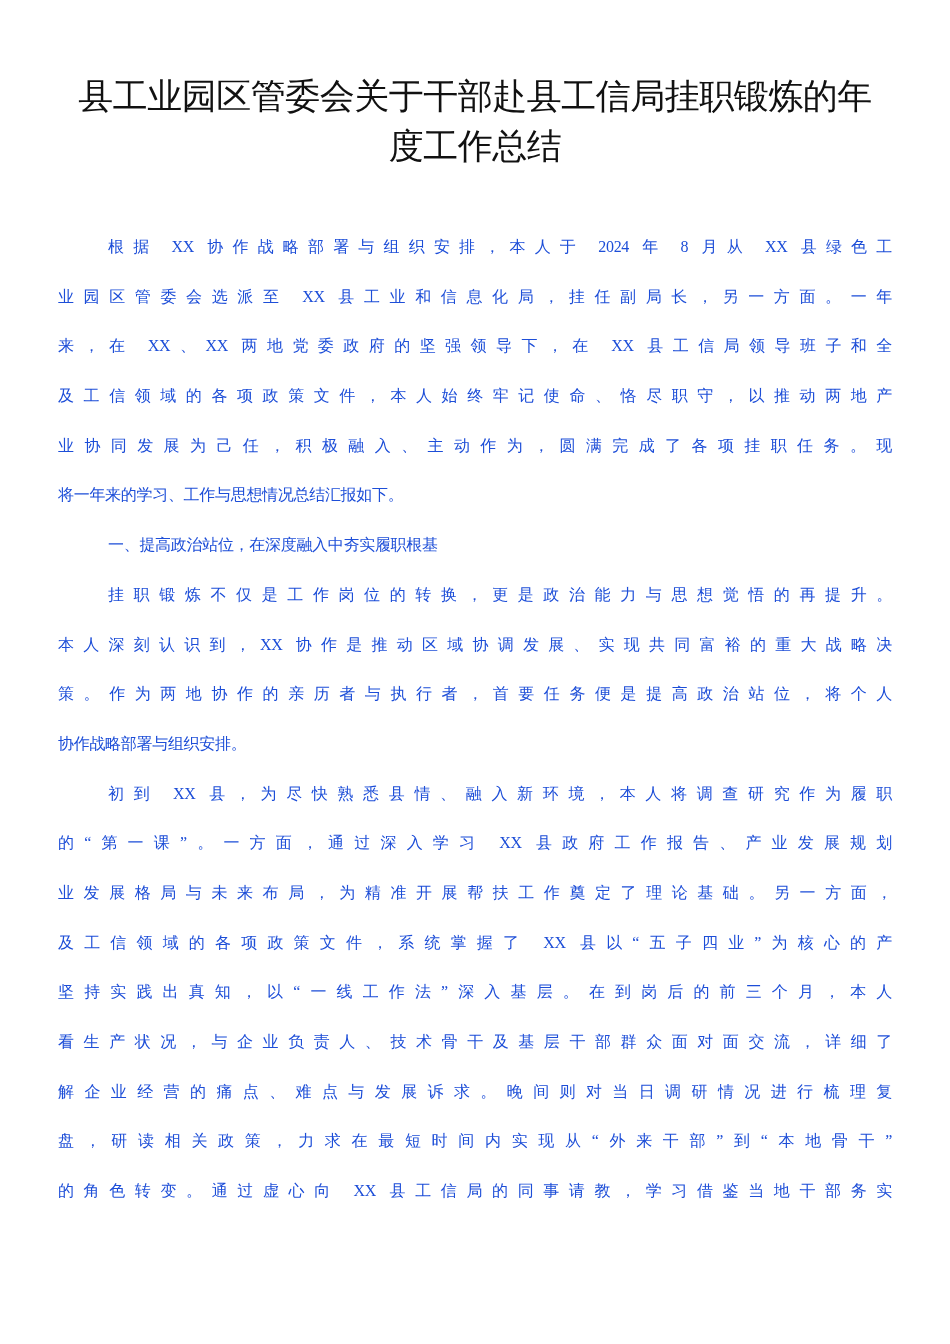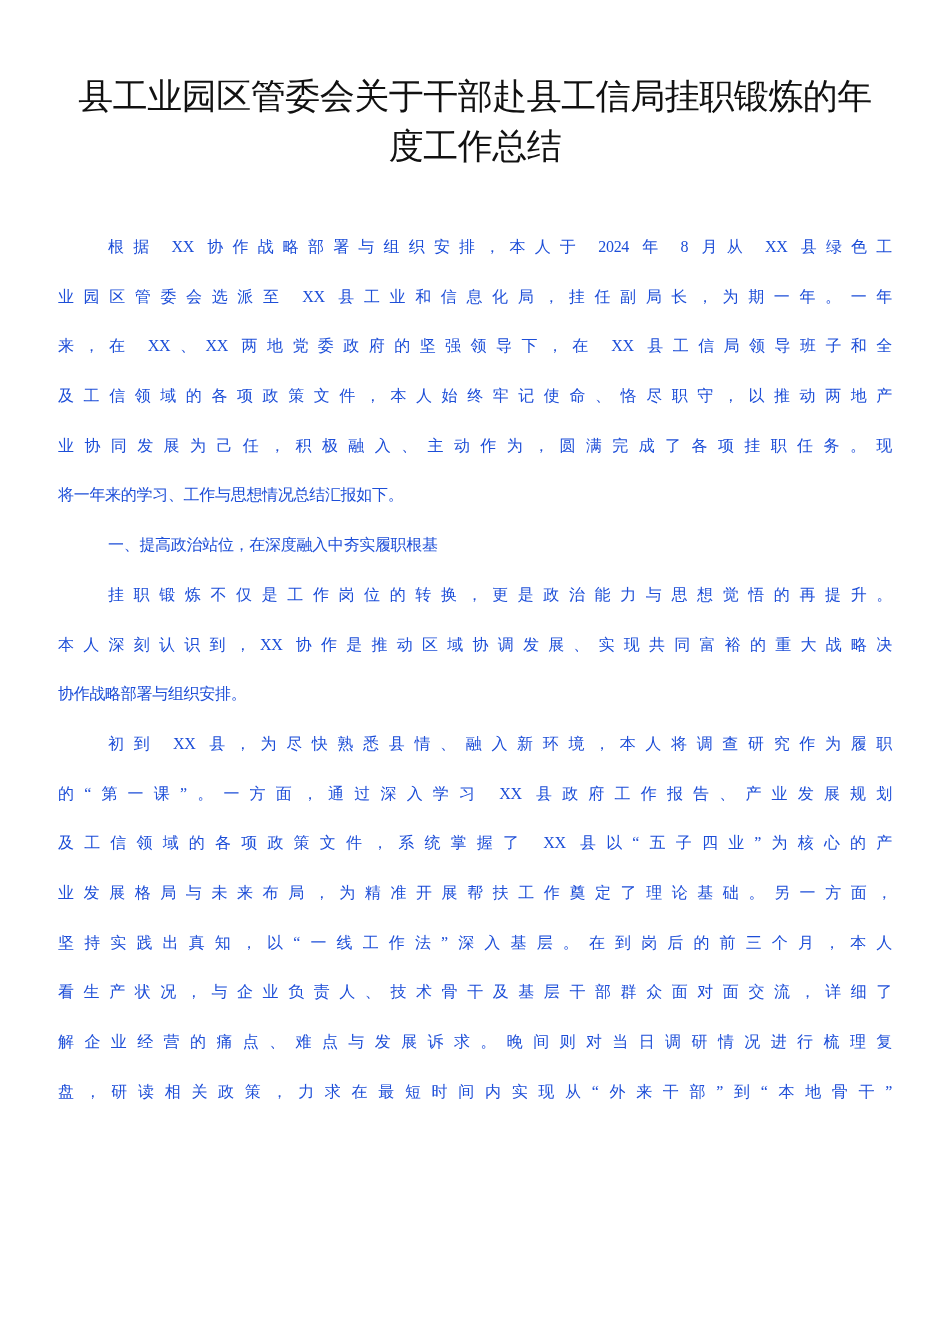--- a/index.html
+++ b/index.html
@@ -62,41 +62,43 @@
 <div class="page">
   <div class="title">
     <span class="tline">县工业园区管委会关于干部赴县工信局挂职锻炼的年</span>
     <span class="tline">度工作总结</span>
   </div>
 
   <div class="body">
 
     <div>
       <span class="line indent">根据 XX 协作战略部署与组织安排，本人于 2024 年 8 月从 XX 县绿色工</span>
-      <span class="line">业园区管委会选派至 XX 县工业和信息化局，挂任副局长，为期一年。一年</span>
+      <span class="line">业园区管委会选派至 XX 县工业和信息化局，挂任副局长，另一方面。一年</span>
       <span class="line">来，在 XX、XX 两地党委政府的坚强领导下，在 XX 县工信局领导班子和全</span>
       <span class="line">及工信领域的各项政策文件，本人始终牢记使命、恪尽职守，以推动两地产</span>
       <span class="line">业协同发展为己任，积极融入、主动作为，圆满完成了各项挂职任务。现</span>
       <span class="line last">将一年来的学习、工作与思想情况总结汇报如下。</span>
     </div>
 
     <div>
       <span class="line heading">一、提高政治站位，在深度融入中夯实履职根基</span>
     </div>
 
     <div>
       <span class="line indent">挂职锻炼不仅是工作岗位的转换，更是政治能力与思想觉悟的再提升。</span>
       <span class="line">本人深刻认识到，XX 协作是推动区域协调发展、实现共同富裕的重大战略决</span>
+      <span class="line">策。作为两地协作的亲历者与执行者，首要任务便是提高政治站位，将个人</span>
       <span class="line last">协作战略部署与组织安排。</span>
     </div>
 
     <div>
       <span class="line indent">初到 XX 县，为尽快熟悉县情、融入新环境，本人将调查研究作为履职</span>
       <span class="line">的“第一课”。一方面，通过深入学习 XX 县政府工作报告、产业发展规划</span>
+      <span class="line">业发展格局与未来布局，为精准开展帮扶工作奠定了理论基础。另一方面，</span>
       <span class="line">及工信领域的各项政策文件，系统掌握了 XX 县以“五子四业”为核心的产</span>
-      <span class="line">业发展格局与未来布局，为精准开展帮扶工作奠定了理论基础。另一方面，</span>
       <span class="line">坚持实践出真知，以“一线工作法”深入基层。在到岗后的前三个月，本人</span>
       <span class="line">看生产状况，与企业负责人、技术骨干及基层干部群众面对面交流，详细了</span>
       <span class="line">解企业经营的痛点、难点与发展诉求。晚间则对当日调研情况进行梳理复</span>
       <span class="line">盘，研读相关政策，力求在最短时间内实现从“外来干部”到“本地骨干”</span>
+      <span class="line">的角色转变。通过虚心向 XX 县工信局的同事请教，学习借鉴当地干部务实</span>
     </div>
   </div>
 </div>
 
 </body></html>

